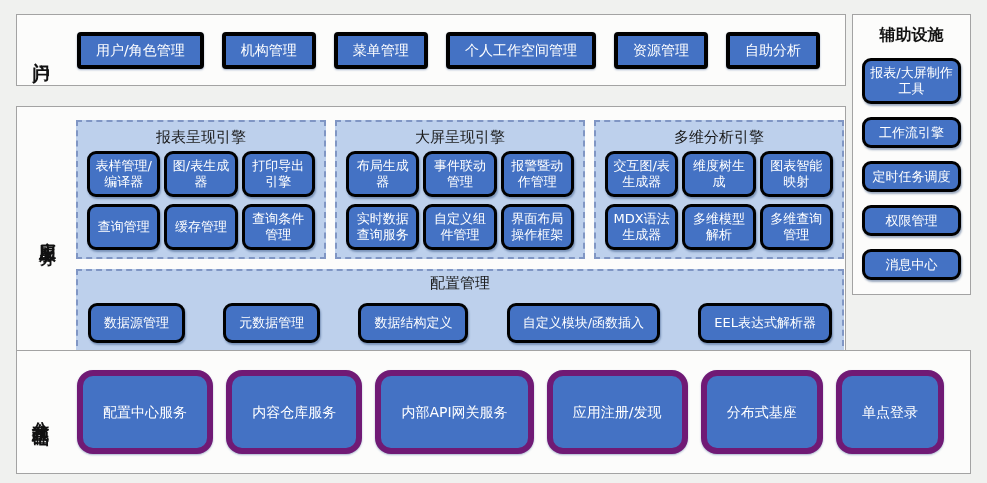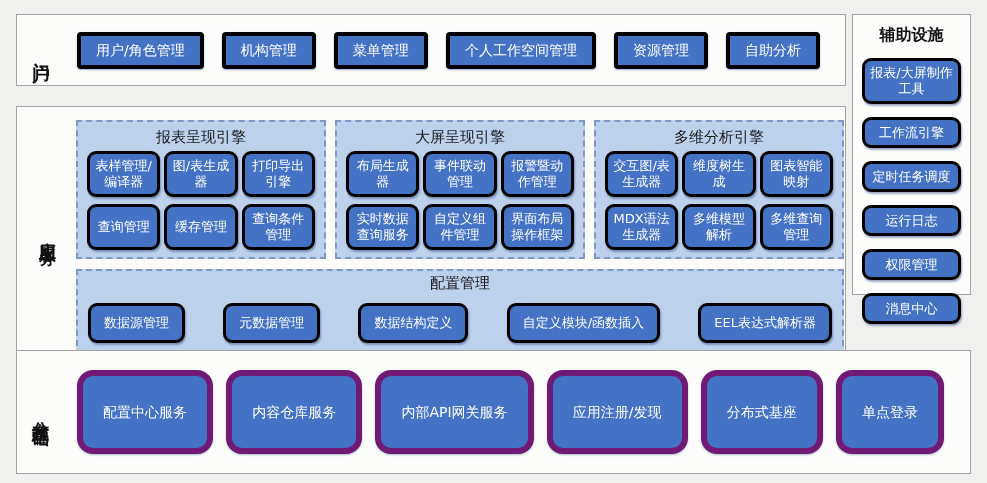--- a/index.html
+++ b/index.html
@@ -134,21 +134,20 @@
         <div class="btn">EEL表达式解析器</div>
       </div>
     </div>
   </section>
 
   <aside class="sec aux">
     <div class="aux-title">辅助设施</div>
     <div class="btn tall">报表/大屏制作工具</div>
     <div class="btn short">工作流引擎</div>
     <div class="btn short">定时任务调度</div>
-    <div class="btn short">运行日志</div>
     <div class="btn short">权限管理</div>
     <div class="btn short">消息中心</div>
   </aside>
 
   <section class="sec dist">
     <div class="vlabel">分布式基础</div>
     <div class="dist-row">
       <div class="btn">配置中心服务</div>
       <div class="btn">内容仓库服务</div>
       <div class="btn">内部API网关服务</div>

